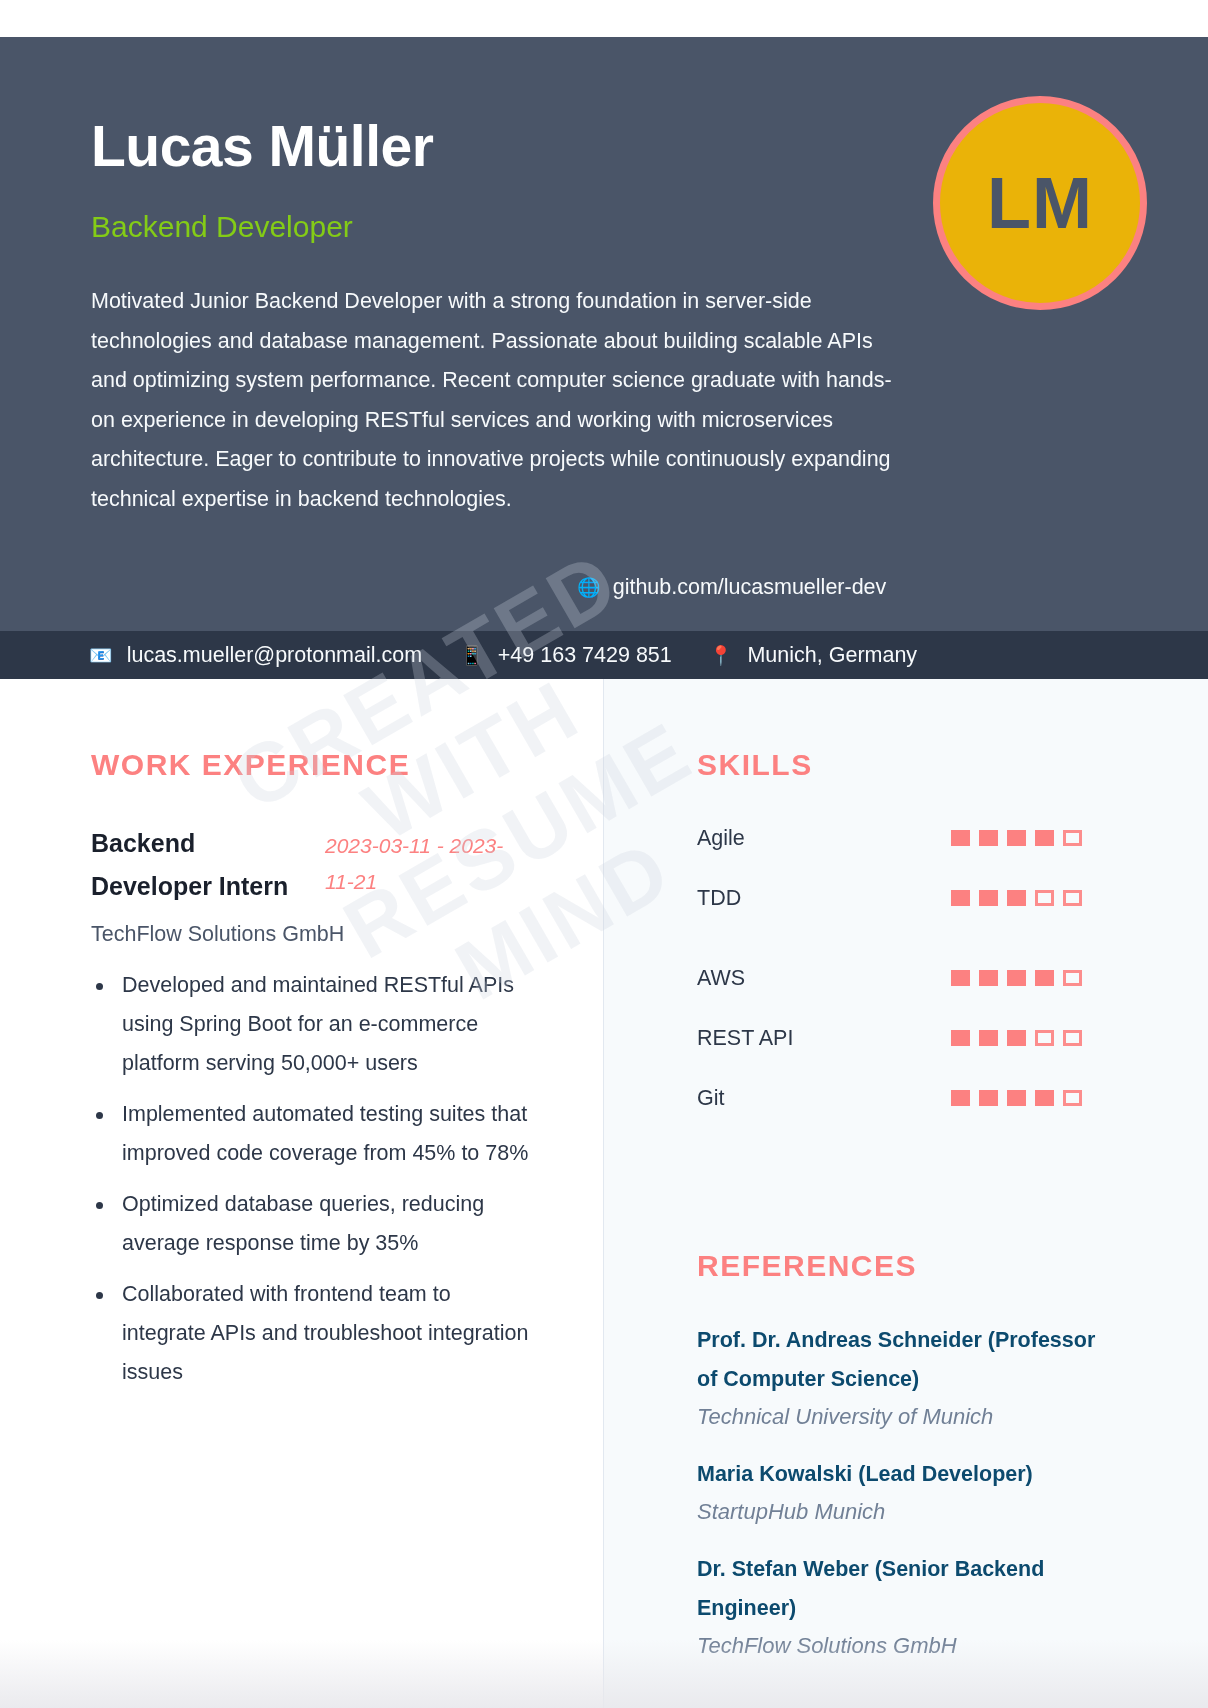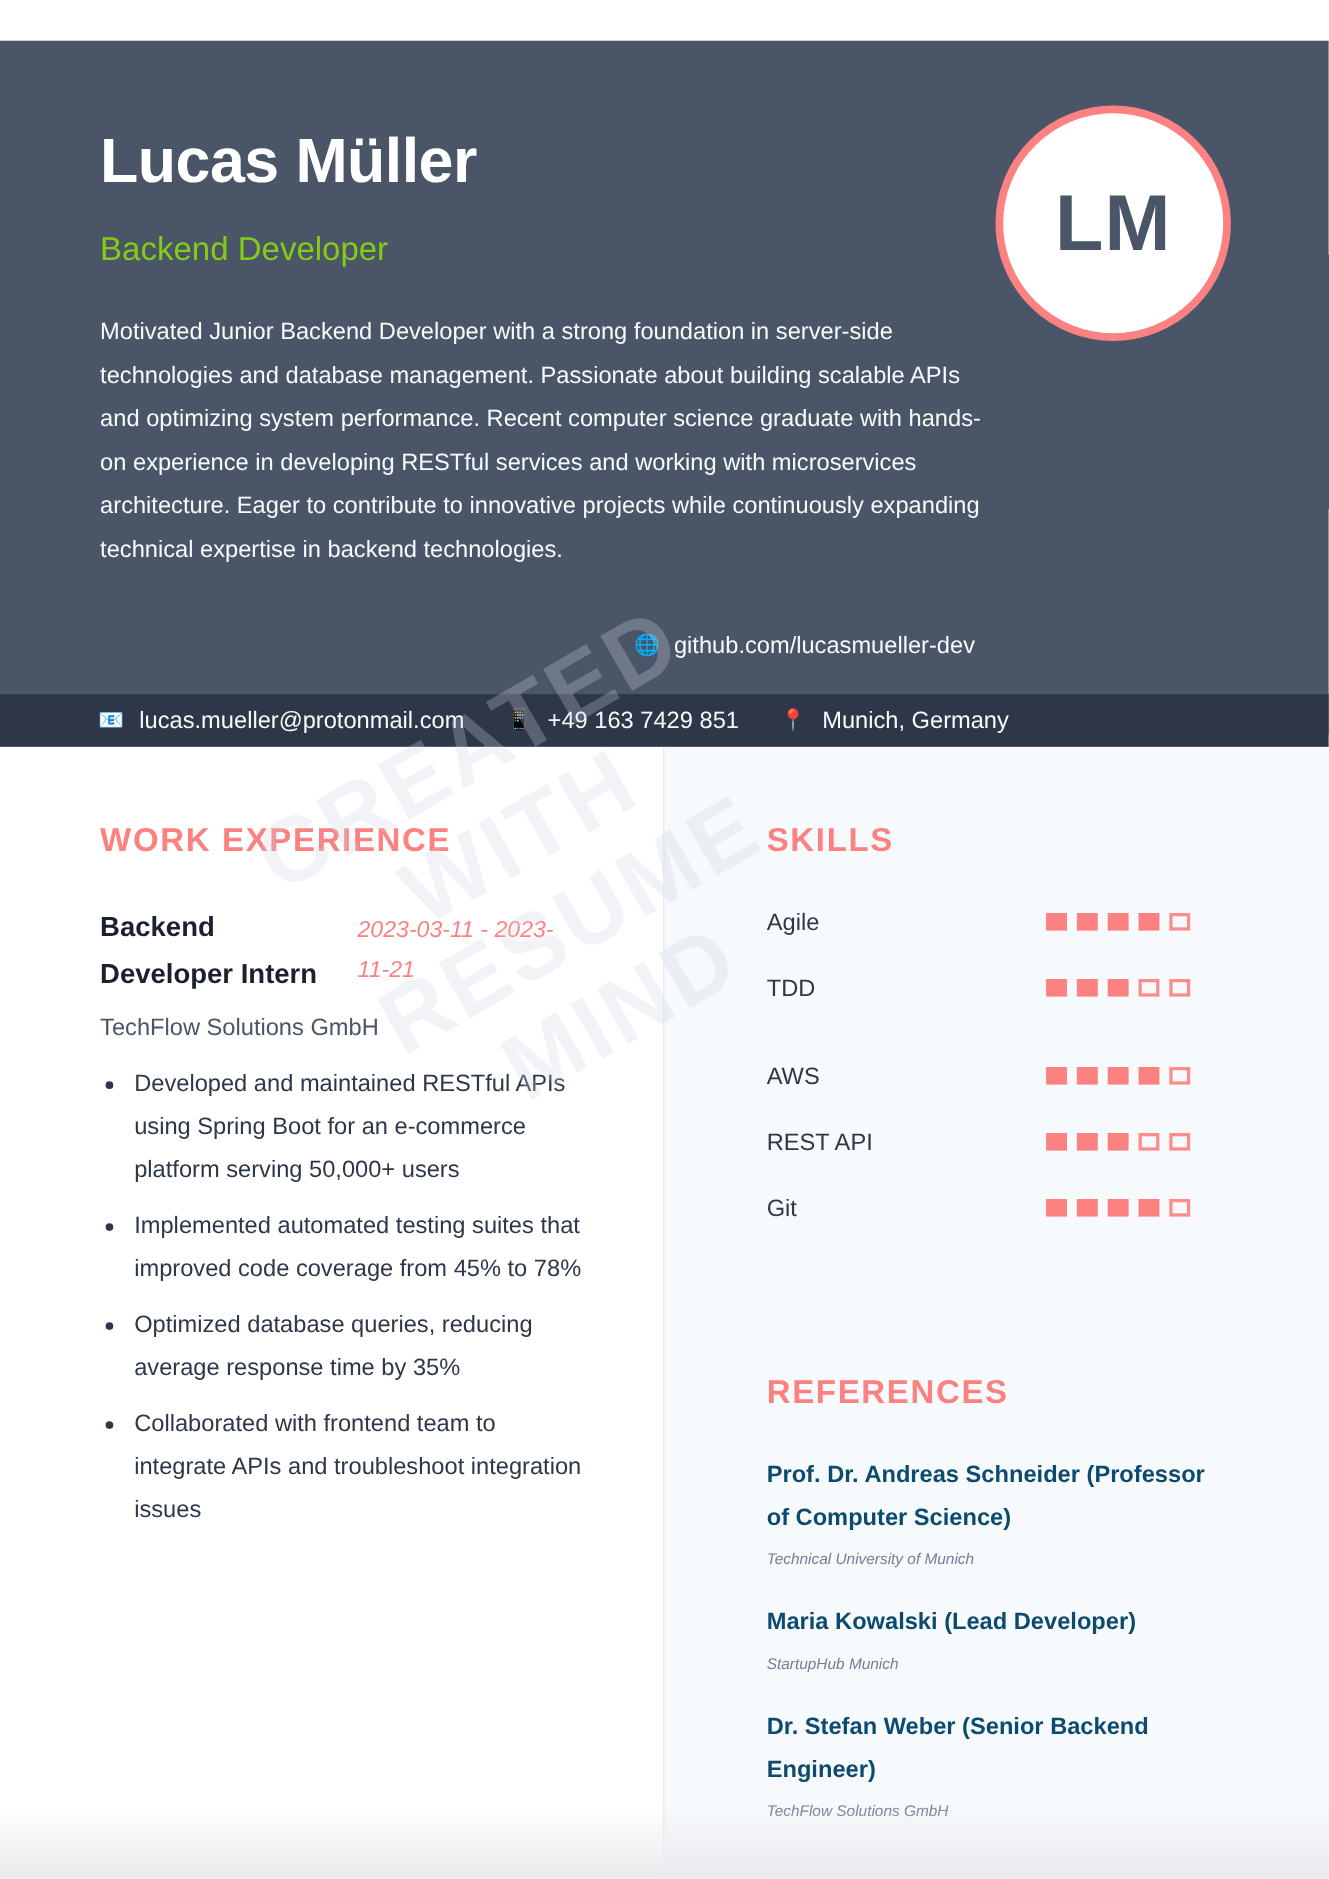--- a/index.html
+++ b/index.html
@@ -22,22 +22,22 @@
   }
   .title {
     position: absolute; left: 91px; top: 170px;
     font-size: 30px; color: #84cc16; line-height: 40px;
   }
   .summary {
     position: absolute; left: 91px; top: 245px; width: 820px;
     font-size: 21.5px; line-height: 39.5px; color: #f7fafc;
   }
   .avatar {
-    position: absolute; left: 905px; top: 59px; width: 214px; height: 214px;
-    border-radius: 50%; background: #ffffff; border: 7px solid #fc8181;
+    position: absolute; left: 933px; top: 59px; width: 214px; height: 214px;
+    border-radius: 50%; background: #eab308; border: 7px solid #fc8181;
     display: flex; align-items: center; justify-content: center;
   }
   .avatar span {
     font-size: 72px; font-weight: 700; color: #4a5568; letter-spacing: 1px;
   }
   .github {
     position: absolute; left: 577px; top: 538px;
     display: flex; align-items: center; gap: 12px;
     font-size: 21.5px; color: #f7fafc;
   }
@@ -91,21 +91,21 @@
     font-size: 21.5px; color: #2d3748; line-height: 36px;
   }
   .skill-name { width: 230px; }
   .dots { display: flex; gap: 9px; }
   .dot { width: 19px; height: 16px; background: #fc8181; }
   .dot.empty { background: transparent; border: 3px solid #fc8181; opacity: 0.9; }
   .refs-title { position: absolute; left: 697px; top: 1248px; }
   .refs { position: absolute; left: 697px; top: 1321px; width: 400px; }
   .ref { margin-bottom: 20px; }
   .ref-name { font-size: 21.5px; font-weight: 700; color: #0c4a6e; line-height: 39px; }
-  .ref-org { font-size: 14px; font-style: italic; color: #718096; line-height: 36px; }
+  .ref-org { font-size: 22px; font-style: italic; color: #718096; line-height: 36px; }
   .watermark {
     position: absolute; left: 225px; top: 520px; width: 540px; height: 560px;
     pointer-events: none; transform: rotate(-30deg); transform-origin: center;
     display: flex; flex-direction: column; align-items: center; justify-content: center;
     font-size: 84px; font-weight: 700; color: rgba(203, 213, 224, 0.28);
     line-height: 92px; text-align: center; letter-spacing: 4px;
   }
   .bottom-fade {
     position: absolute; left: 0; top: 1640px; width: 1208px; height: 68px;
     background: linear-gradient(to bottom, rgba(237,237,240,0), rgba(232,232,236,0.9));

